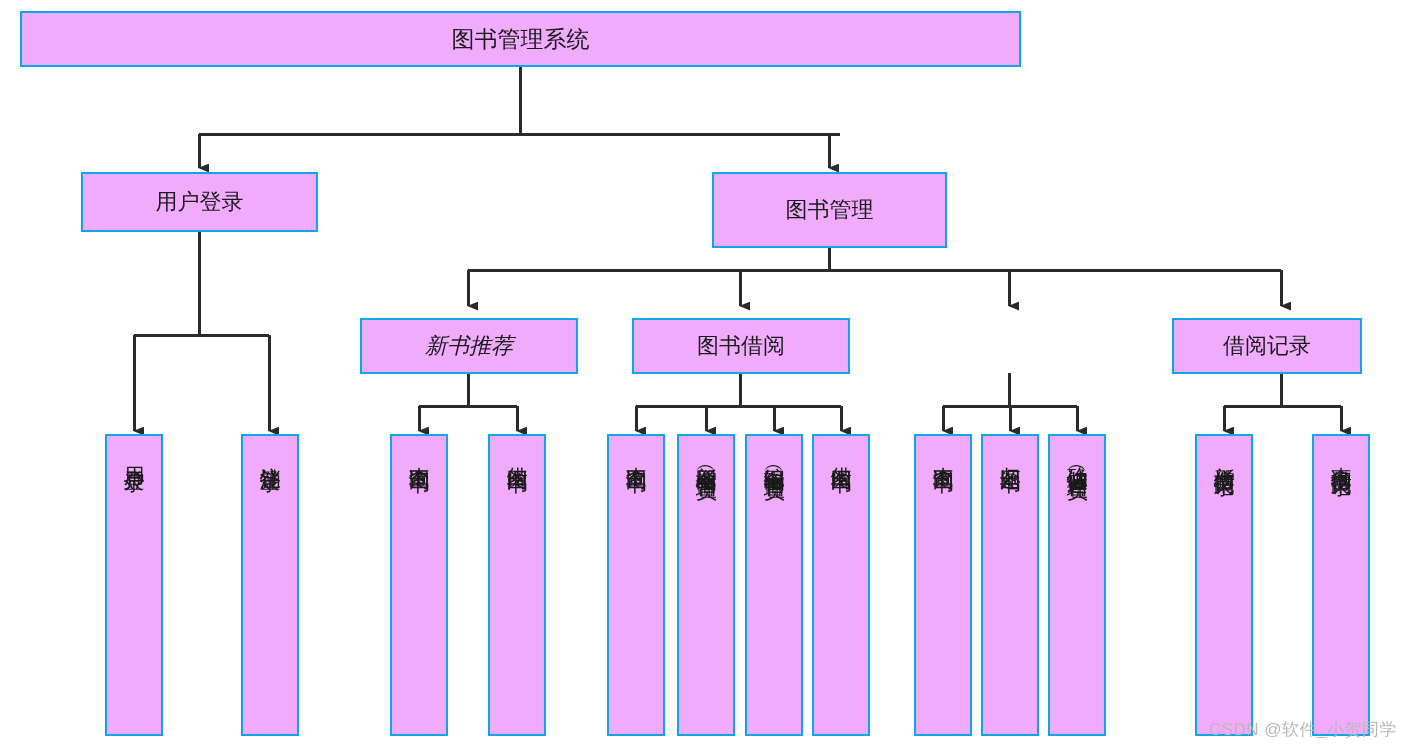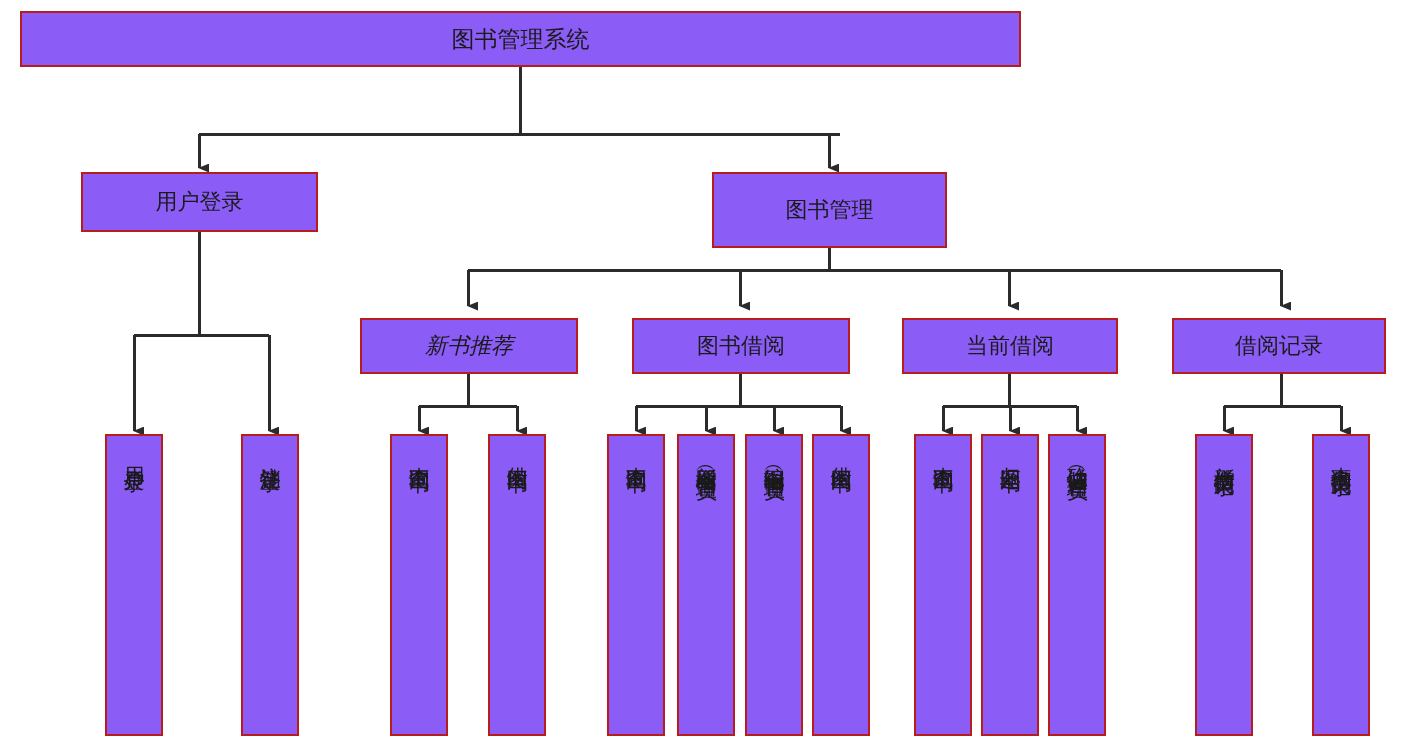--- a/index.html
+++ b/index.html
@@ -22,22 +22,22 @@
     position: absolute;
     left: 0;
     top: 0;
     width: 1405px;
     height: 747px;
     pointer-events: none;
   }
   .node {
     position: absolute;
     box-sizing: border-box;
-    background: #8b5cf6;
-    border: 2px solid #b91c1c;
+    background: #f0abfc;
+    border: 2px solid #0ea5e9;
     display: flex;
     align-items: center;
     justify-content: center;
     z-index: 2;
   }
   .node-label {
     color: #1a1a1a;
     line-height: 1.16;
     text-align: center;
     white-space: nowrap;
@@ -140,25 +140,22 @@
   </div>
 
   <div class="node horizontal" style="left:360px; top:318px; width:218px; height:56px;font-style:italic;">
     <span class="node-label">新书推荐</span>
   </div>
 
   <div class="node horizontal" style="left:632px; top:318px; width:218px; height:56px;">
     <span class="node-label">图书借阅</span>
   </div>
 
-  <div class="node horizontal" style="left:902px; top:318px; width:216px; height:56px;">
-    <span class="node-label">当前借阅</span>
-  </div>
-
-  <div class="node horizontal" style="left:1172px; top:318px; width:214px; height:56px;justify-content:center;">
+
+  <div class="node horizontal" style="left:1172px; top:318px; width:190px; height:56px;justify-content:center;">
     <span class="node-label">借阅记录</span>
   </div>
 
   <div class="node vertical" style="left:105px; top:434px; width:58px; height:302px;">
     <span class="node-label">用户登录</span>
   </div>
   <div class="node vertical" style="left:241px; top:434px; width:58px; height:302px;">
     <span class="node-label">注销登录</span>
   </div>
 
@@ -192,14 +189,15 @@
     <span class="node-label">确认归还（管理员）</span>
   </div>
 
   <div class="node vertical" style="left:1195px; top:434px; width:58px; height:302px;">
     <span class="node-label">新增借阅记录</span>
   </div>
   <div class="node vertical" style="left:1312px; top:434px; width:58px; height:302px;">
     <span class="node-label">查询借阅记录</span>
   </div>
 
+  <div id="watermark">CSDN @软件_小贺同学</div>
 
 </div>
 
 </body></html>

